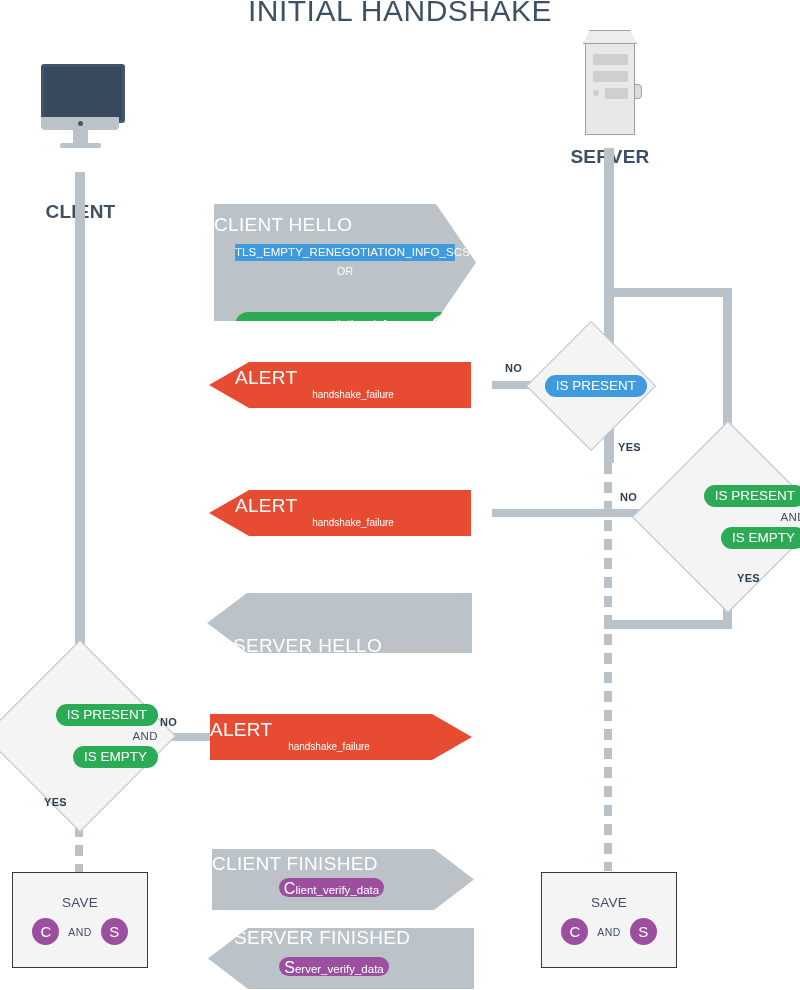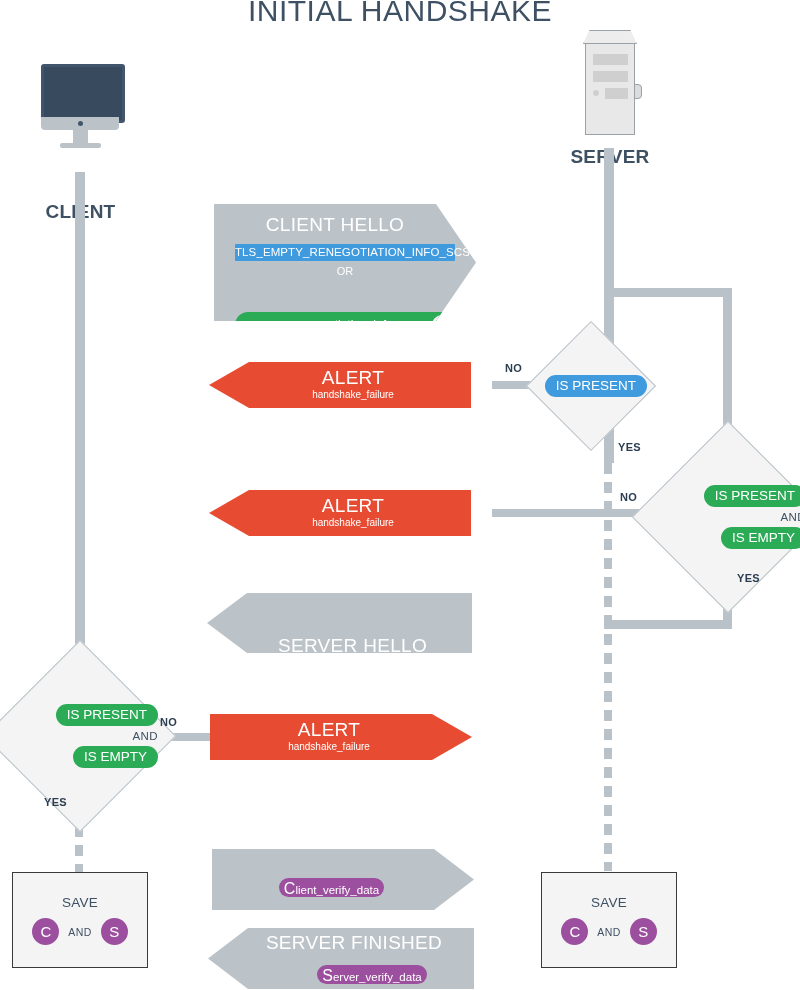--- a/index.html
+++ b/index.html
@@ -29,21 +29,21 @@
     background-image:linear-gradient(#b9c2c8 60%,rgba(0,0,0,0) 0%);
     background-position:left top;
     background-size:8px 19px;
     background-repeat:repeat-y;
   }
   .conn{background:#b9c2c8;}
 
   
   .banner{box-sizing:border-box;}
   .banner .b-title{
-    font-size:19px;color:#ffffff;text-align:center;letter-spacing:.3px;
+    font-size:19px;color:#ffffff;text-align:left;letter-spacing:.3px;
     font-weight:400;line-height:1;
   }
   .banner .b-sub{
     font-size:10px;color:#ffffff;text-align:center;font-weight:400;
   }
   .gray-arrow-right{
     background:#bcc3c8;
     clip-path:polygon(0 0, calc(100% - 40px) 0, 100% 50%, calc(100% - 40px) 100%, 0 100%);
   }
   .gray-arrow-left{
@@ -251,23 +251,24 @@
 <div class="abs save-box" style="left:541px;top:872px;width:136px;height:96px;">
   <div class="save-title">SAVE</div>
   <div class="save-row">
     <div class="circ">C</div>
     <div class="save-and">AND</div>
     <div class="circ">S</div>
   </div>
 </div>
 
 <div class="abs banner gray-arrow-right" style="left:212px;top:849px;width:262px;height:61px;">
+  <div class="b-title" style="padding-top:5px;padding-right:20px;">CLIENT FINISHED</div>
   <div class="abs pill-purple" style="left:67px;top:29px;width:105px;">
     <span class="cap">C</span><span>lient_verify_data</span>
   </div>
 </div>
 
 <div class="abs banner gray-arrow-left" style="left:208px;top:928px;width:266px;height:61px;">
-  <div class="b-title" style="padding-top:5px;padding-left:26px;">SERVER FINISHED</div>
-  <div class="abs pill-purple" style="left:71px;top:37px;width:110px;margin-left:38px;">
+  <div class="b-title" style="padding-left:26px;">SERVER FINISHED</div>
+  <div class="abs pill-purple" style="left:71px;top:29px;width:110px;">
     <span class="cap">S</span><span>erver_verify_data</span>
   </div>
 </div>
 
 </body></html>

